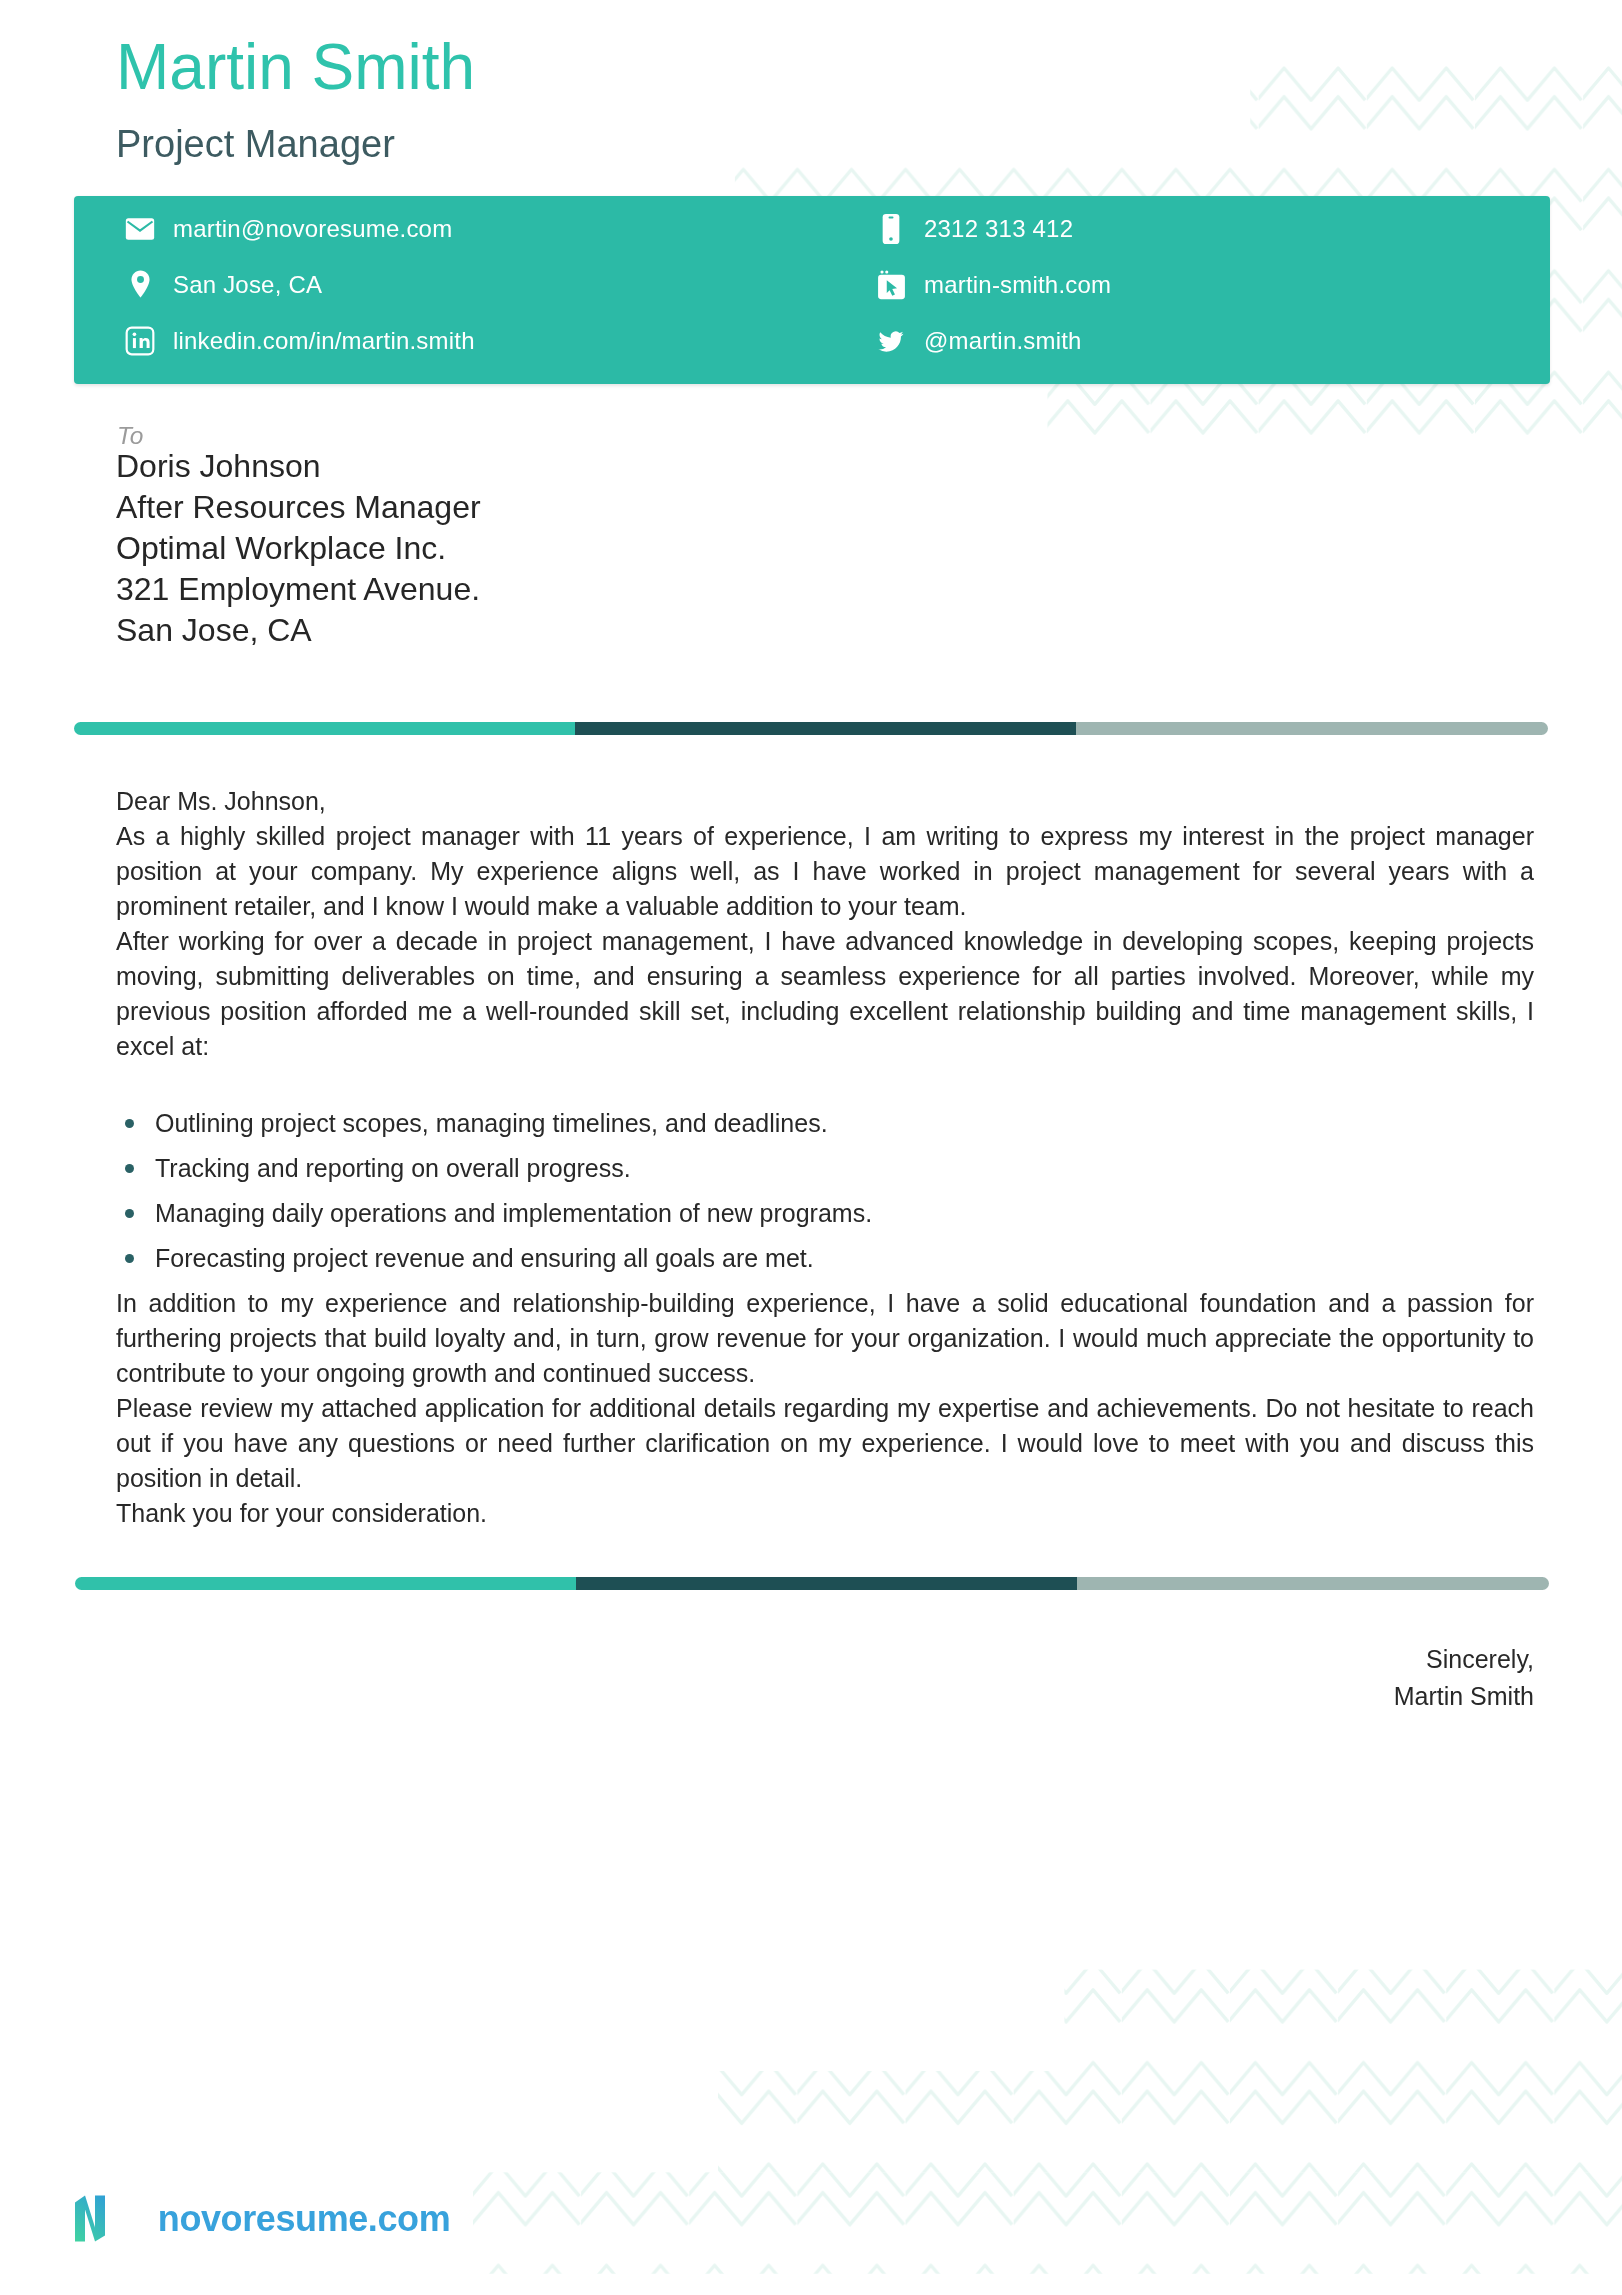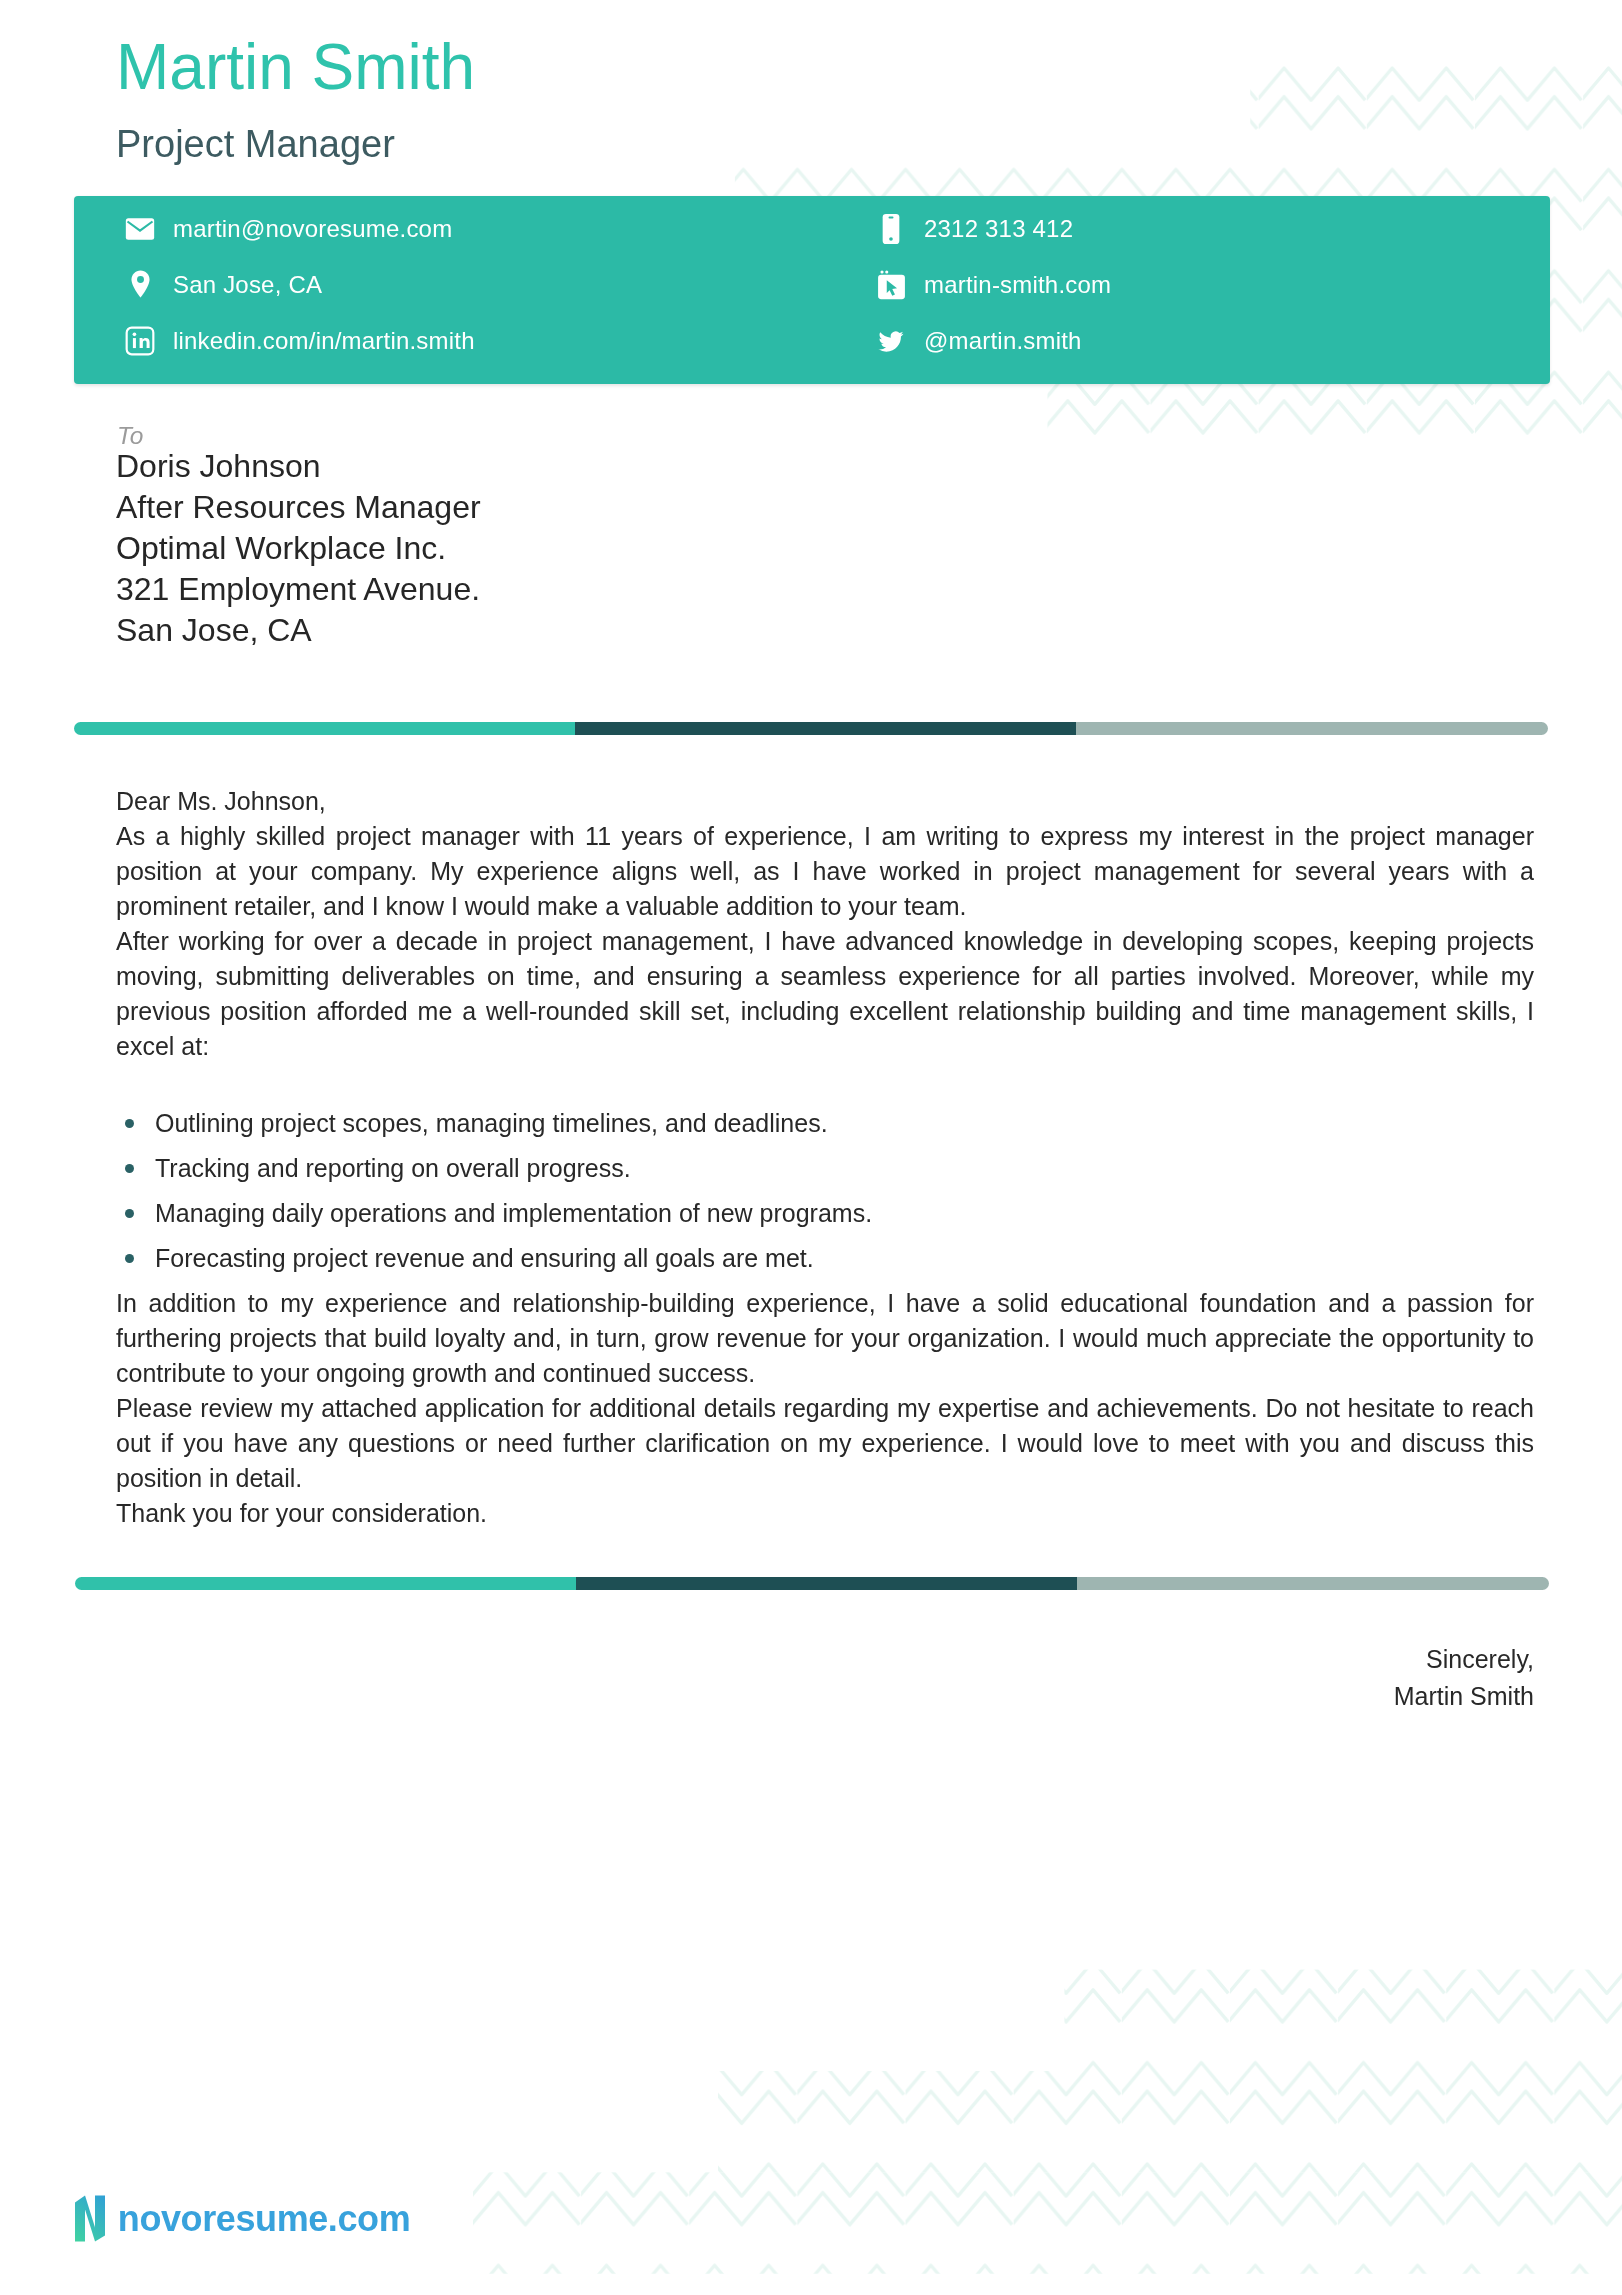--- a/index.html
+++ b/index.html
@@ -65,21 +65,21 @@
   .para4{margin-top:64px;}
   .closing{margin-top:34px;}
   .divider2{margin:46px 0 0 -41px;width:1474px;}
   .signblock{margin-top:51px;line-height:37px;font-size:25px;text-align:right;}
   
   .footer{
     left:69px;top:2194px;
     display:flex;align-items:center;gap:6.8px;
   }
   .brand-text{
-    font-size:36px;font-weight:700;color:#38A2DC;letter-spacing:-0.4px;
+    font-size:36px;font-weight:700;color:#38A2DC;letter-spacing:-0.4px;margin-left:40px;
   }
 </style>
 </head>
 <body>
 
 <div class="page">
 
   <svg class="chevron-svg" style="left:718px;top:51px;" width="904" height="410" viewBox="0 0 1070 485">
     <defs>
       <pattern id="chevA" width="128" height="120" patternUnits="userSpaceOnUse">

